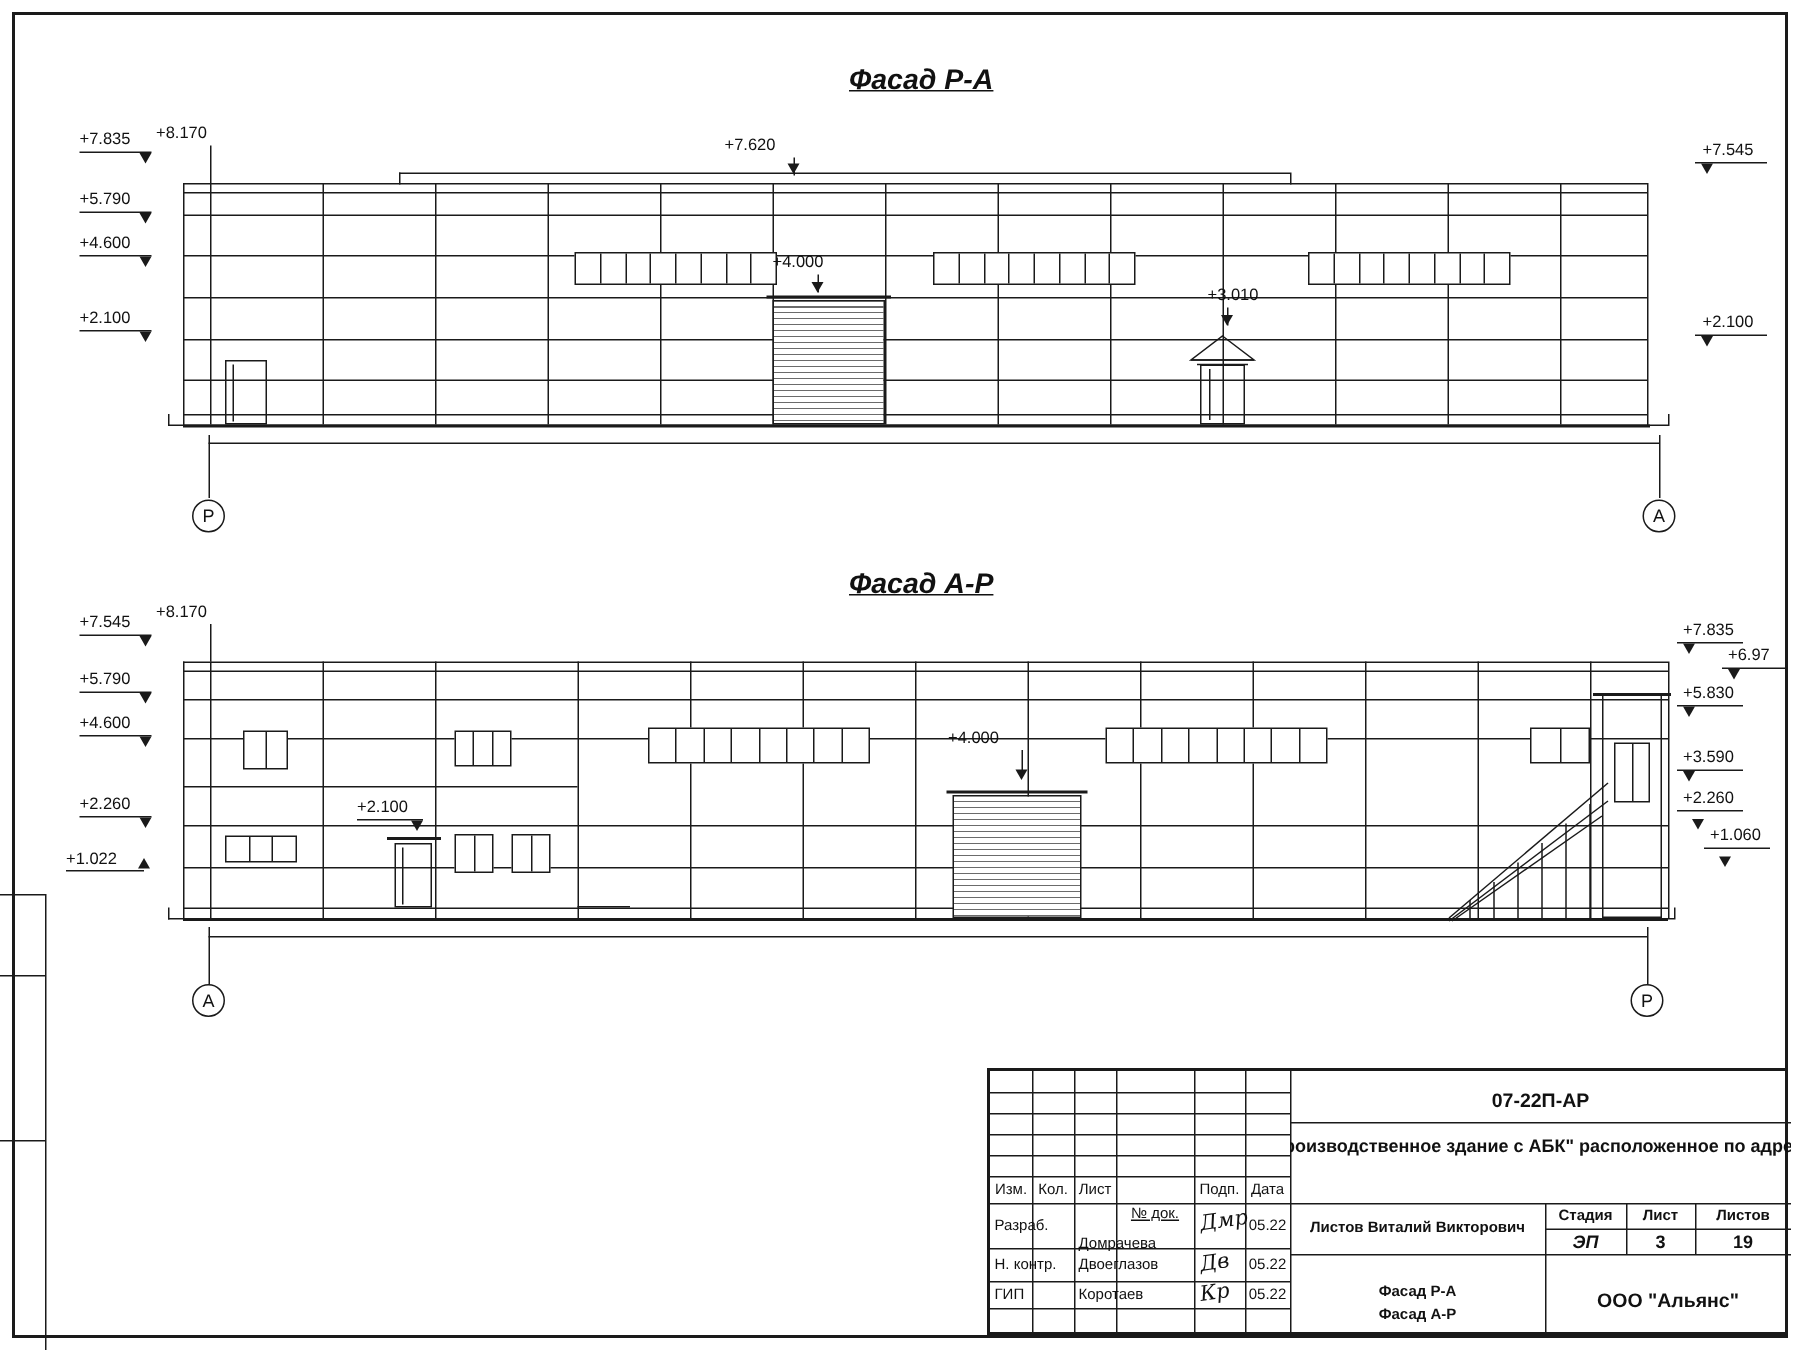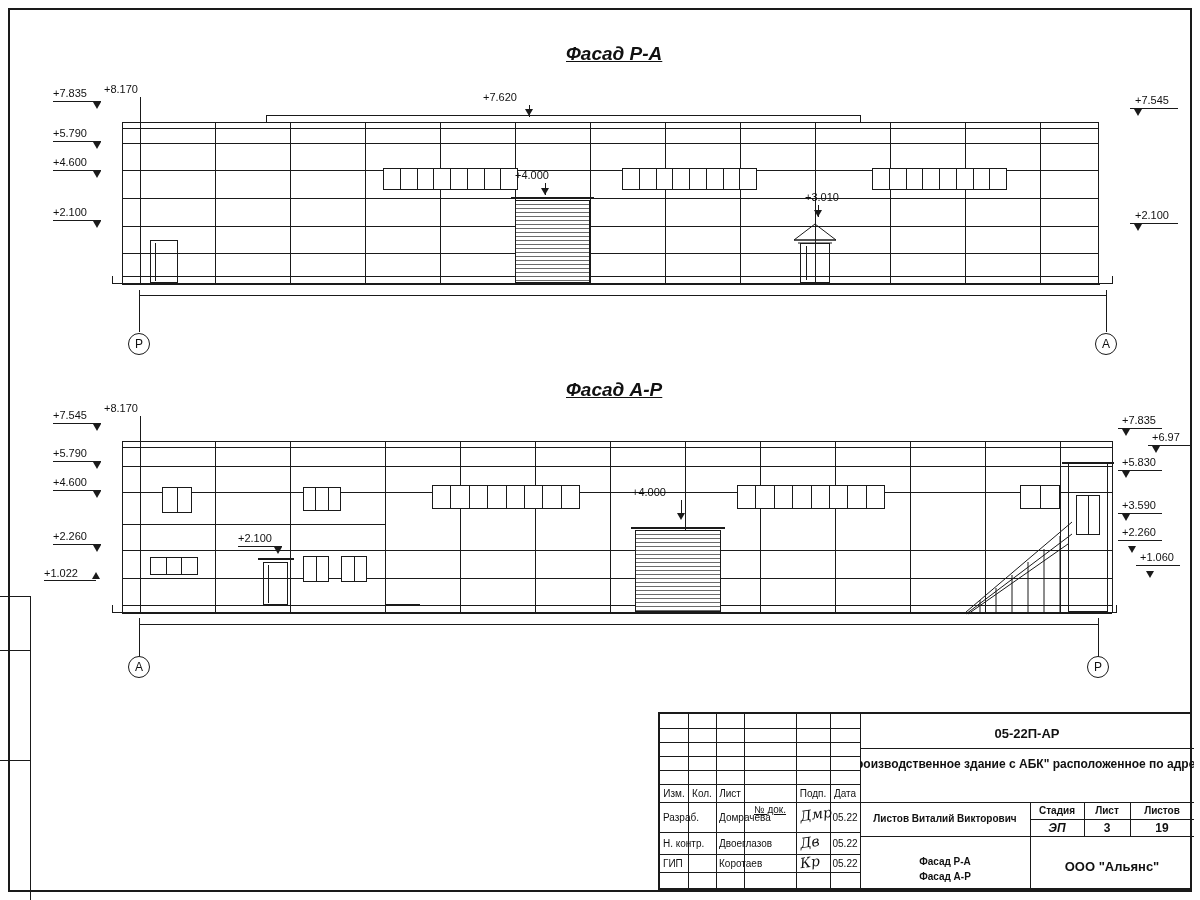--- a/index.html
+++ b/index.html
@@ -469,37 +469,37 @@
     <div class="cell c" style="left:56px; top:70px; width:28px; height:18px;">Лист</div>
     <div class="cell c" style="left:84px; top:86px; width:52px; height:18px;text-decoration:underline;">№ док.</div>
     <div class="cell c" style="left:136px; top:70px; width:34px; height:18px;">Подп.</div>
     <div class="cell c" style="left:170px; top:70px; width:30px; height:18px;">Дата</div>
 
     <div class="ln hl" style="left:0px; top:118px; width:200px;"></div>
     <div class="ln hl" style="left:0px; top:140px; width:200px;"></div>
     <div class="ln hl" style="left:0px; top:158px; width:200px;"></div>
 
     <div class="cell" style="left:0px; top:88px; width:56px; height:30px;">Разраб.</div>
-    <div class="cell" style="left:56px; top:88px; width:80px; height:30px;">Домрачева</div>
+    <div class="cell" style="left:56px; top:100px; width:80px; height:30px;">Домрачева</div>
     <div class="cell c" style="left:170px; top:95px; width:30px; height:16px;">05.22</div>
 
     <div class="cell" style="left:0px; top:118px; width:56px; height:22px;">Н. контр.</div>
     <div class="cell" style="left:56px; top:118px; width:80px; height:22px;">Двоеглазов</div>
     <div class="cell c" style="left:170px; top:118px; width:30px; height:22px;">05.22</div>
 
     <div class="cell" style="left:0px; top:140px; width:56px; height:18px;">ГИП</div>
     <div class="cell" style="left:56px; top:140px; width:80px; height:18px;">Коротаев</div>
     <div class="cell c" style="left:170px; top:140px; width:30px; height:18px;">05.22</div>
 
     <div class="sig" style="left:140px; top:92px;">Дмр</div>
     <div class="sig" style="left:140px; top:120px;">Дв</div>
     <div class="sig" style="left:140px; top:140px;">Кр</div>
 
     <div class="ln hl" style="left:200px; top:34px; width:334px;"></div>
-    <div class="cell c b f13" style="left:200px; top:6px; width:334px; height:26px;">05-22П-АР</div>
+    <div class="cell c b f13" style="left:200px; top:6px; width:334px; height:26px;">07-22П-АР</div>
 
     <div class="cell c b f12" style="left:200px; top:42px; width:334px; height:16px;">"Производственное здание с АБК" расположенное по адресу:</div>
 
     <div class="cell c b" style="left:200px; top:95px; width:170px; height:18px;">Листов Виталий Викторович</div>
 
     <div class="ln vl" style="left:370px; top:88px; height:90px;"></div>
     <div class="ln vl" style="left:424px; top:88px; height:34px;"></div>
     <div class="ln vl" style="left:470px; top:88px; height:34px;"></div>
     <div class="ln hl" style="left:370px; top:105px; width:164px;"></div>
     <div class="ln hl" style="left:200px; top:122px; width:334px;"></div>

